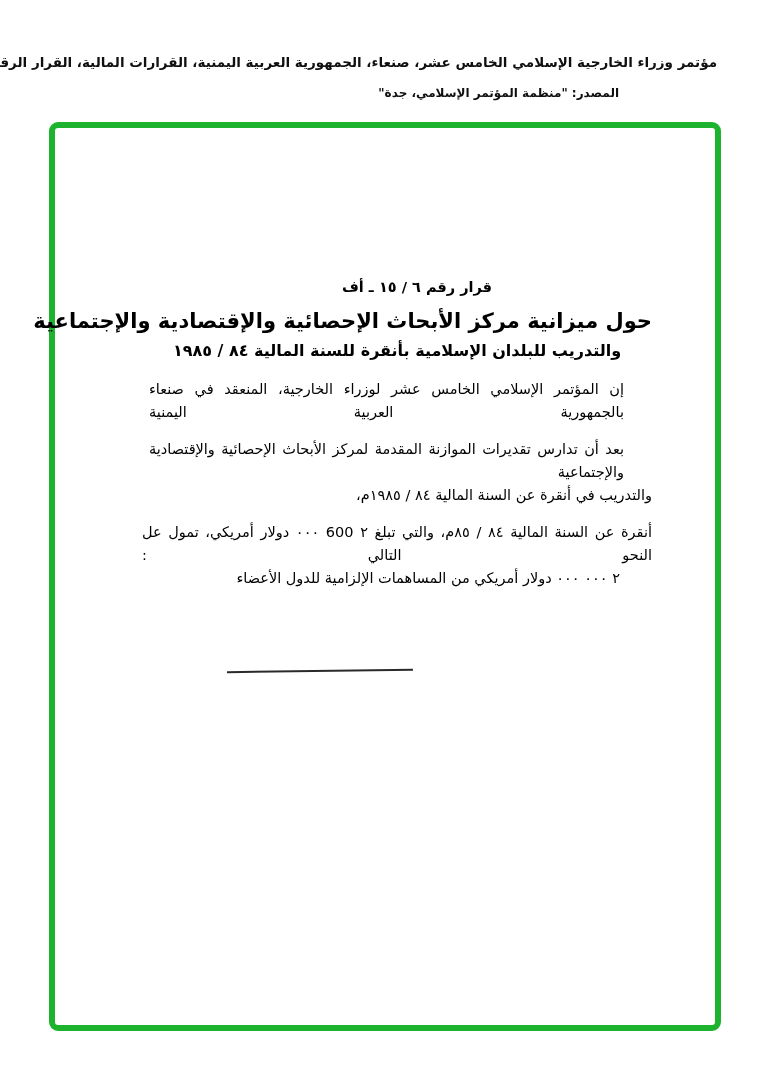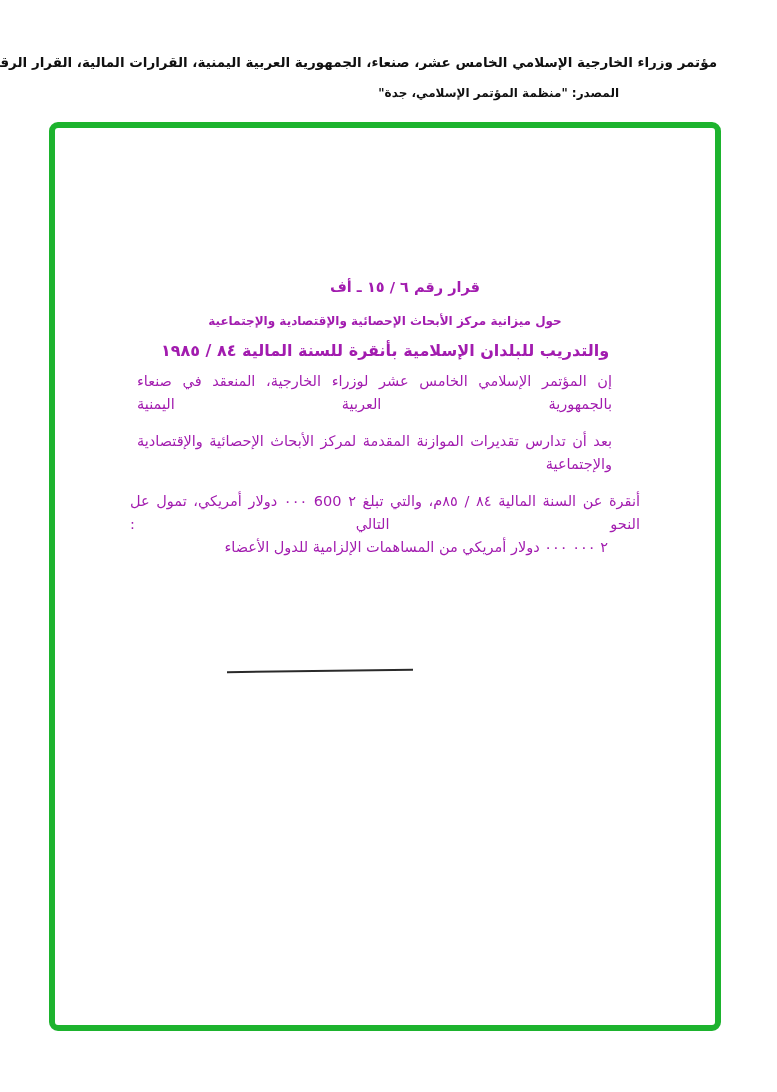--- a/index.html
+++ b/index.html
@@ -26,28 +26,28 @@
   
   .frame{
     position:absolute;left:49px;top:122px;
     width:660px;height:897px;
     border:6px solid #1db32e;
     border-radius:9px;
     background:#ffffff;
   }
   
   .column{
-    position:absolute;left:130px;top:276px;width:510px;
+    position:absolute;left:142px;top:276px;width:510px;
     direction:rtl;
-    font-size:14.5px;line-height:23px;color:#a21caf;
+    font-size:14.5px;line-height:23px;color:#000000;
   }
   .title{text-align:center;white-space:nowrap;font-weight:bold;}
   .t1{font-size:14.5px;line-height:22px;position:relative;right:-20px;margin-bottom:8px;}
-  .t2{font-size:12px;line-height:30px;text-align:center;}
-  .t3{font-size:16px;line-height:30px;margin-bottom:4px;}
+  .t2{font-size:21px;line-height:30px;text-align:center;}
+  .t3{font-size:16px;line-height:30px;margin-bottom:12px;}
   .para{margin:0 0 14px 0;padding:0;}
   .jline{
     display:block;
     text-align:justify;
     text-align-last:justify;
   }
   .jline.indent{padding-right:28px;margin-left:7px;}
   .lastline{display:block;text-align:right;}
   .fund{display:block;white-space:nowrap;text-align:right;}
   .fund.f1{padding-right:32px;}
@@ -77,20 +77,21 @@
     <div class="title t2">حول ميزانية مركز الأبحاث الإحصائية والإقتصادية والإجتماعية</div>
 
     <div class="title t3">والتدريب للبلدان الإسلامية بأنقرة للسنة المالية ٨٤ / ١٩٨٥</div>
 
     <p class="para">
       <span class="jline indent">إن المؤتمر الإسلامي الخامس عشر لوزراء الخارجية، المنعقد في صنعاء بالجمهورية العربية اليمنية</span>
     </p>
 
     <p class="para">
       <span class="jline indent">بعد أن تدارس تقديرات الموازنة المقدمة لمركز الأبحاث الإحصائية والإقتصادية والإجتماعية</span>
+      <span class="lastline">والتدريب في أنقرة عن السنة المالية ٨٤ / ١٩٨٥م،</span>
     </p>
 
     <p class="para">
       <span class="jline">أنقرة عن السنة المالية ٨٤ / ٨٥م، والتي تبلغ ٢ 600 ٠٠٠ دولار أمريكي، تمول عل النحو التالي :</span>
       <span class="fund f1">٢ ٠٠٠ ٠٠٠ دولار أمريكي من المساهمات الإلزامية للدول الأعضاء</span>
     </p>
 
   </div>
 
   <div class="rule"></div>

